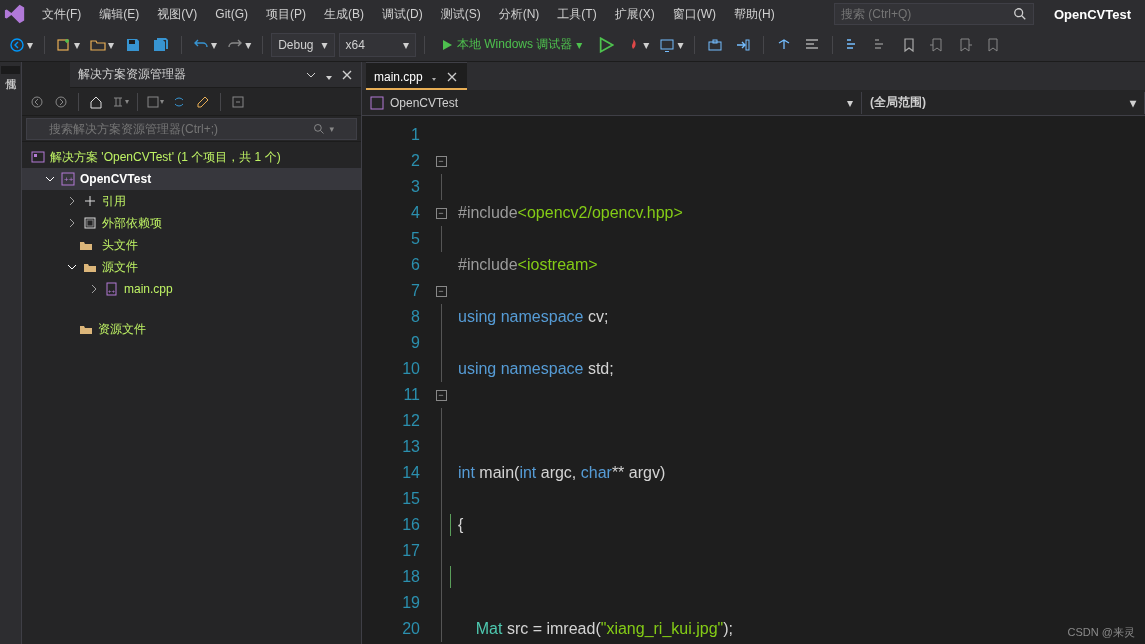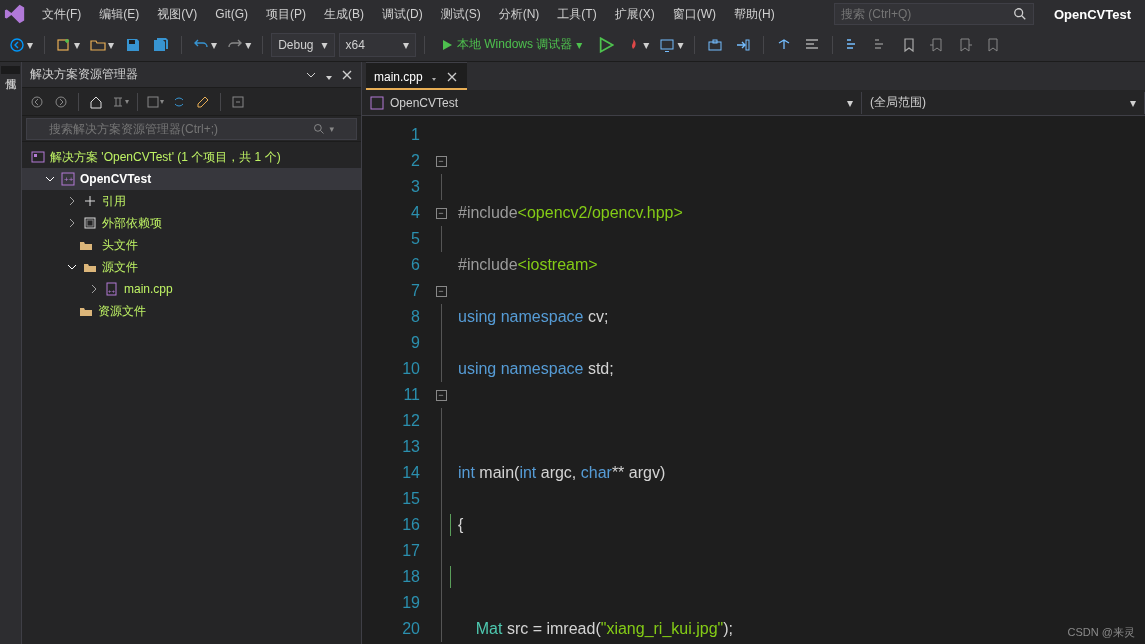--- a/index.html
+++ b/index.html
@@ -25,21 +25,21 @@
 
 
 .main { flex:1; display:flex; overflow:hidden; }
 
 
 .left-tab { width:22px; background:#2d2d30; border-right:1px solid #3f3f46; display:flex; flex-direction:column; align-items:center; padding-top:4px; }
 .left-tab-label { writing-mode:vertical-rl; font-size:11px; color:#d0d0d0; padding:4px 2px; background:#1b1b1c; }
 
 
 .sidepanel { width:340px; background:#252526; display:flex; flex-direction:column; border-right:1px solid #3f3f46; }
-.panel-title { height:26px; background:#2d2d30; display:flex; align-items:center; padding:0 8px; gap:6px; border-bottom:1px solid #1c1c1c; }
+.panel-title { height:26px; background:#2d2d30; display:flex; align-items:center; padding:0 8px; gap:6px; border-bottom:1px solid #1c1c1c;margin-left:48px; }
 .panel-title-text { flex:1; color:#d0d0d0; font-size:12px; }
 .panel-title-icons { display:flex; gap:6px; align-items:center; }
 .panel-title-icons svg { width:12px; height:12px; fill:#d0d0d0; cursor:pointer; }
 
 .panel-toolbar { height:28px; display:flex; align-items:center; gap:2px; padding:2px 4px; border-bottom:1px solid #1c1c1c; }
 .ptbtn { width:22px; height:22px; display:flex; align-items:center; justify-content:center; cursor:default; }
 .ptbtn svg { width:14px; height:14px; }
 
 .panel-search { height:26px; display:flex; align-items:center; padding:2px 4px; border-bottom:1px solid #1c1c1c; }
 .panel-search-box { flex:1; height:22px; background:#333337; border:1px solid #3f3f46; display:flex; align-items:center; padding:0 22px; }
@@ -59,21 +59,21 @@
 .editor-area { flex:1; display:flex; flex-direction:column; background:#1e1e1e; min-width:0; }
 
 .tab-strip { height:28px; background:#2d2d30; display:flex; align-items:flex-end; padding-left:4px; }
 .file-tab { height:28px; background:#1e1e1e; border-top:1px solid #3f3f46; display:flex; align-items:center; gap:6px; padding:0 8px; color:#fff; font-size:12px; position:relative; }
 .file-tab::after { content:""; position:absolute; left:0; right:0; bottom:0; height:2px; background:#e8ae55; }
 .file-tab .close { width:14px;height:14px;display:flex;align-items:center;justify-content:center; }
 
 .context-bar { height:26px; background:#252526; border-bottom:1px solid #3f3f46; display:flex; align-items:center; }
 .context-combo { height:22px; display:flex; align-items:center; padding:0 8px; gap:6px; font-size:12px; border-right:1px solid #3f3f46; }
 .context-combo:first-child { width:500px; }
-.context-combo-wide { flex:1; }
+.context-combo-wide { flex:1;font-weight:bold; }
 
 
 .code-wrap { flex:1; display:flex; overflow:hidden; background:#1e1e1e; }
 .gutter { width:70px; text-align:right; padding:6px 12px 0 0; color:#2b90af; font-family:"Consolas","NSimSun",monospace; font-size:16px; line-height:26px; user-select:none; }
 .fold-col { width:18px; padding-top:6px; font-family:monospace; font-size:10px; color:#888; }
 .fold-col div { height:26px; display:flex; align-items:center; justify-content:center; }
 .fold-box { width:11px; height:11px; border:1px solid #888; display:flex; align-items:center; justify-content:center; font-size:9px; color:#aaa; line-height:1; }
 .fold-line { width:1px; height:26px; background:#555; }
 .code { flex:1; padding:6px 0 0 8px; font-family:"Consolas","NSimSun",monospace; font-size:16px; line-height:26px; white-space:pre; color:#d4d4d4; min-width:0; overflow:hidden;}
 .k-pre { color:#9b9b9b; }
@@ -421,21 +421,21 @@
             </svg>
           </span>
         <span class="node-icon">
             <svg viewBox="0 0 14 14">
               <rect x="2" y="1" width="9" height="12" fill="none" stroke="#b47bd6"></rect>
               <text x="3" y="11" font-size="6" fill="#b47bd6">++</text>
             </svg>
           </span>
         <span class="node-label">main.cpp</span>
       </div>
-      <div class="tree-row" style="padding-left:56px;">
+      <div class="tree-row" style="padding-left:56px;margin-top:18px;">
         <span class="node-icon">
             <svg viewBox="0 0 14 14">
               <path d="M1 4h4l1 2h7v6H1z" fill="#dcb67a"></path>
             </svg>
           </span>
         <span class="node-label">资源文件</span>
       </div>
     </div>
   </div>
 

